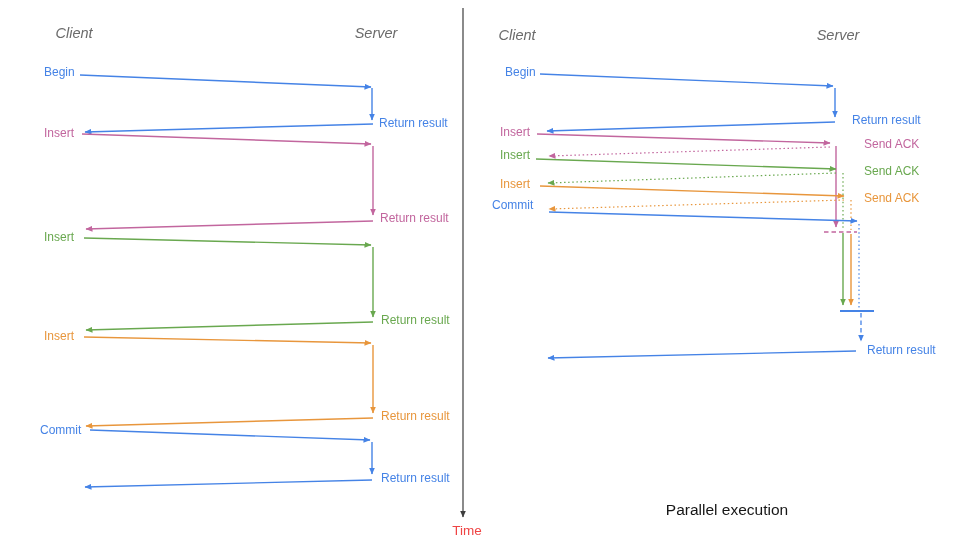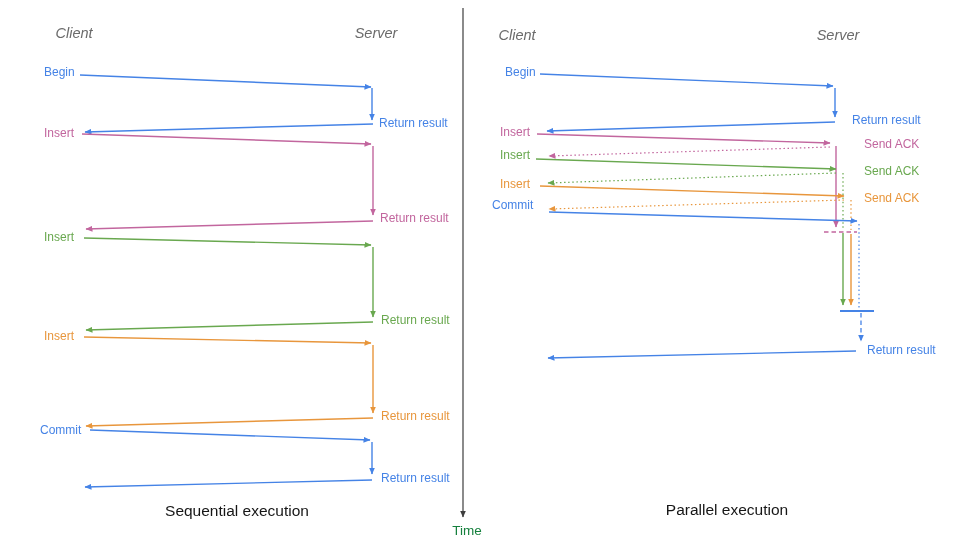--- a/index.html
+++ b/index.html
@@ -3,21 +3,21 @@
 <meta charset="utf-8">
 <style>
   html,body{margin:0;padding:0;background:#ffffff;}
   #stage{position:relative;width:960px;height:540px;background:#ffffff;overflow:hidden;
          font-family:"Liberation Sans",sans-serif;}
   .lbl{position:absolute;font-size:12px;line-height:13px;white-space:nowrap;}
   .hdr{position:absolute;font-size:14.5px;line-height:15px;font-style:italic;
        color:var(--c-gray);transform:translateX(-50%);white-space:nowrap;}
   .cap{position:absolute;font-size:15.5px;line-height:16px;color:#161616;
        transform:translateX(-50%);white-space:nowrap;}
-  .axis-lbl{position:absolute;font-size:13.5px;line-height:14px;color:#15803d;
+  .axis-lbl{position:absolute;font-size:13.5px;line-height:14px;color:#ef4444;
        transform:translateX(-50%);white-space:nowrap;}
   .t-blue{color:var(--c-blue);} .t-pink{color:var(--c-pink);}
   .t-green{color:var(--c-green);} .t-orange{color:var(--c-orange);}
   svg{position:absolute;left:0;top:0;}
   line{stroke-width:1.4;fill:none;}
   .s-blue{stroke:var(--c-blue);} .s-pink{stroke:var(--c-pink);}
   .s-green{stroke:var(--c-green);} .s-orange{stroke:var(--c-orange);}
   .s-axis{stroke:var(--c-axis);stroke-width:1.2;}
   .dot{stroke-dasharray:1.5,2.6;stroke-width:1.2;}
   .dsh{stroke-dasharray:4.5,3;stroke-width:1.3;}
@@ -120,21 +120,20 @@
 
   <span class="lbl t-green" style="left:44px;top:231px">Insert</span>
   <span class="lbl t-green" style="left:381px;top:314px">Return result</span>
 
   <span class="lbl t-orange" style="left:44px;top:330px">Insert</span>
   <span class="lbl t-orange" style="left:381px;top:410px">Return result</span>
 
   <span class="lbl t-blue" style="left:40px;top:424px">Commit</span>
   <span class="lbl t-blue" style="left:381px;top:472px">Return result</span>
 
-  <span class="cap" style="left:237px;top:503px">Sequential execution</span>
 
   <span class="hdr" style="left:517px;top:28px">Client</span>
   <span class="hdr" style="left:838px;top:28px">Server</span>
 
   <span class="lbl t-blue" style="left:505px;top:66px">Begin</span>
   <span class="lbl t-blue" style="left:852px;top:114px">Return result</span>
 
   <span class="lbl t-pink" style="left:500px;top:126px">Insert</span>
   <span class="lbl t-pink" style="left:864px;top:138px">Send ACK</span>
 

